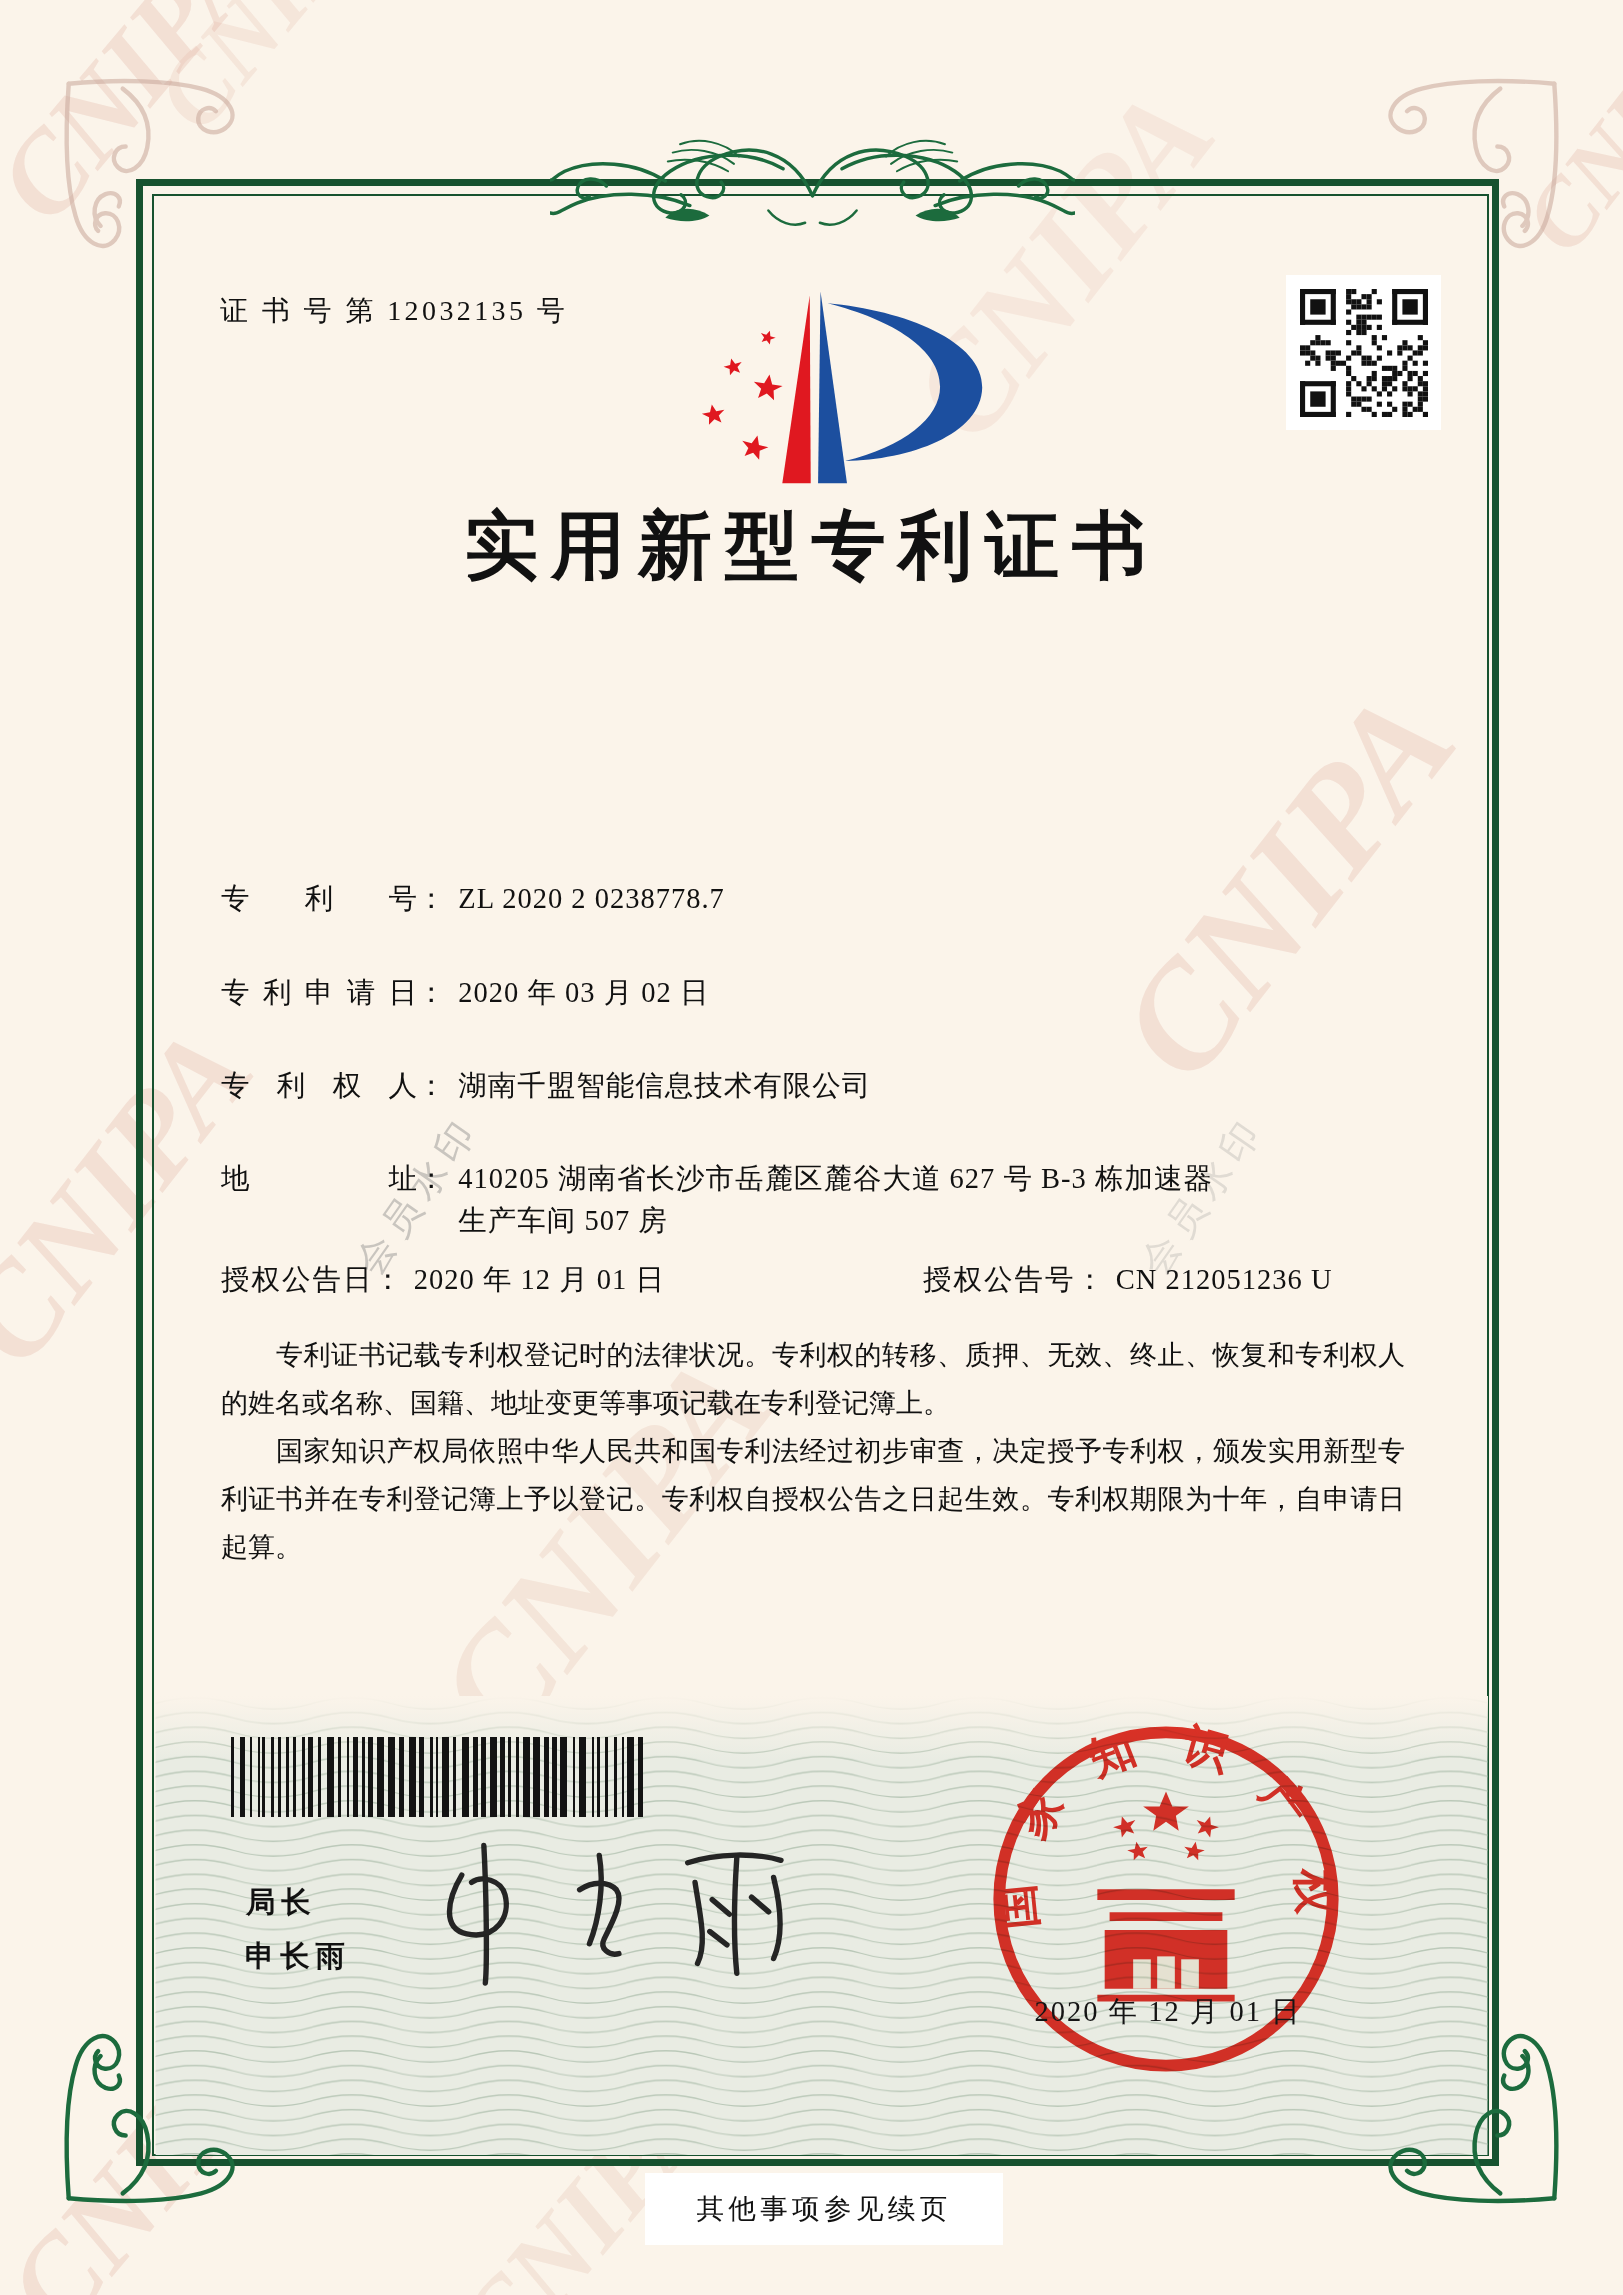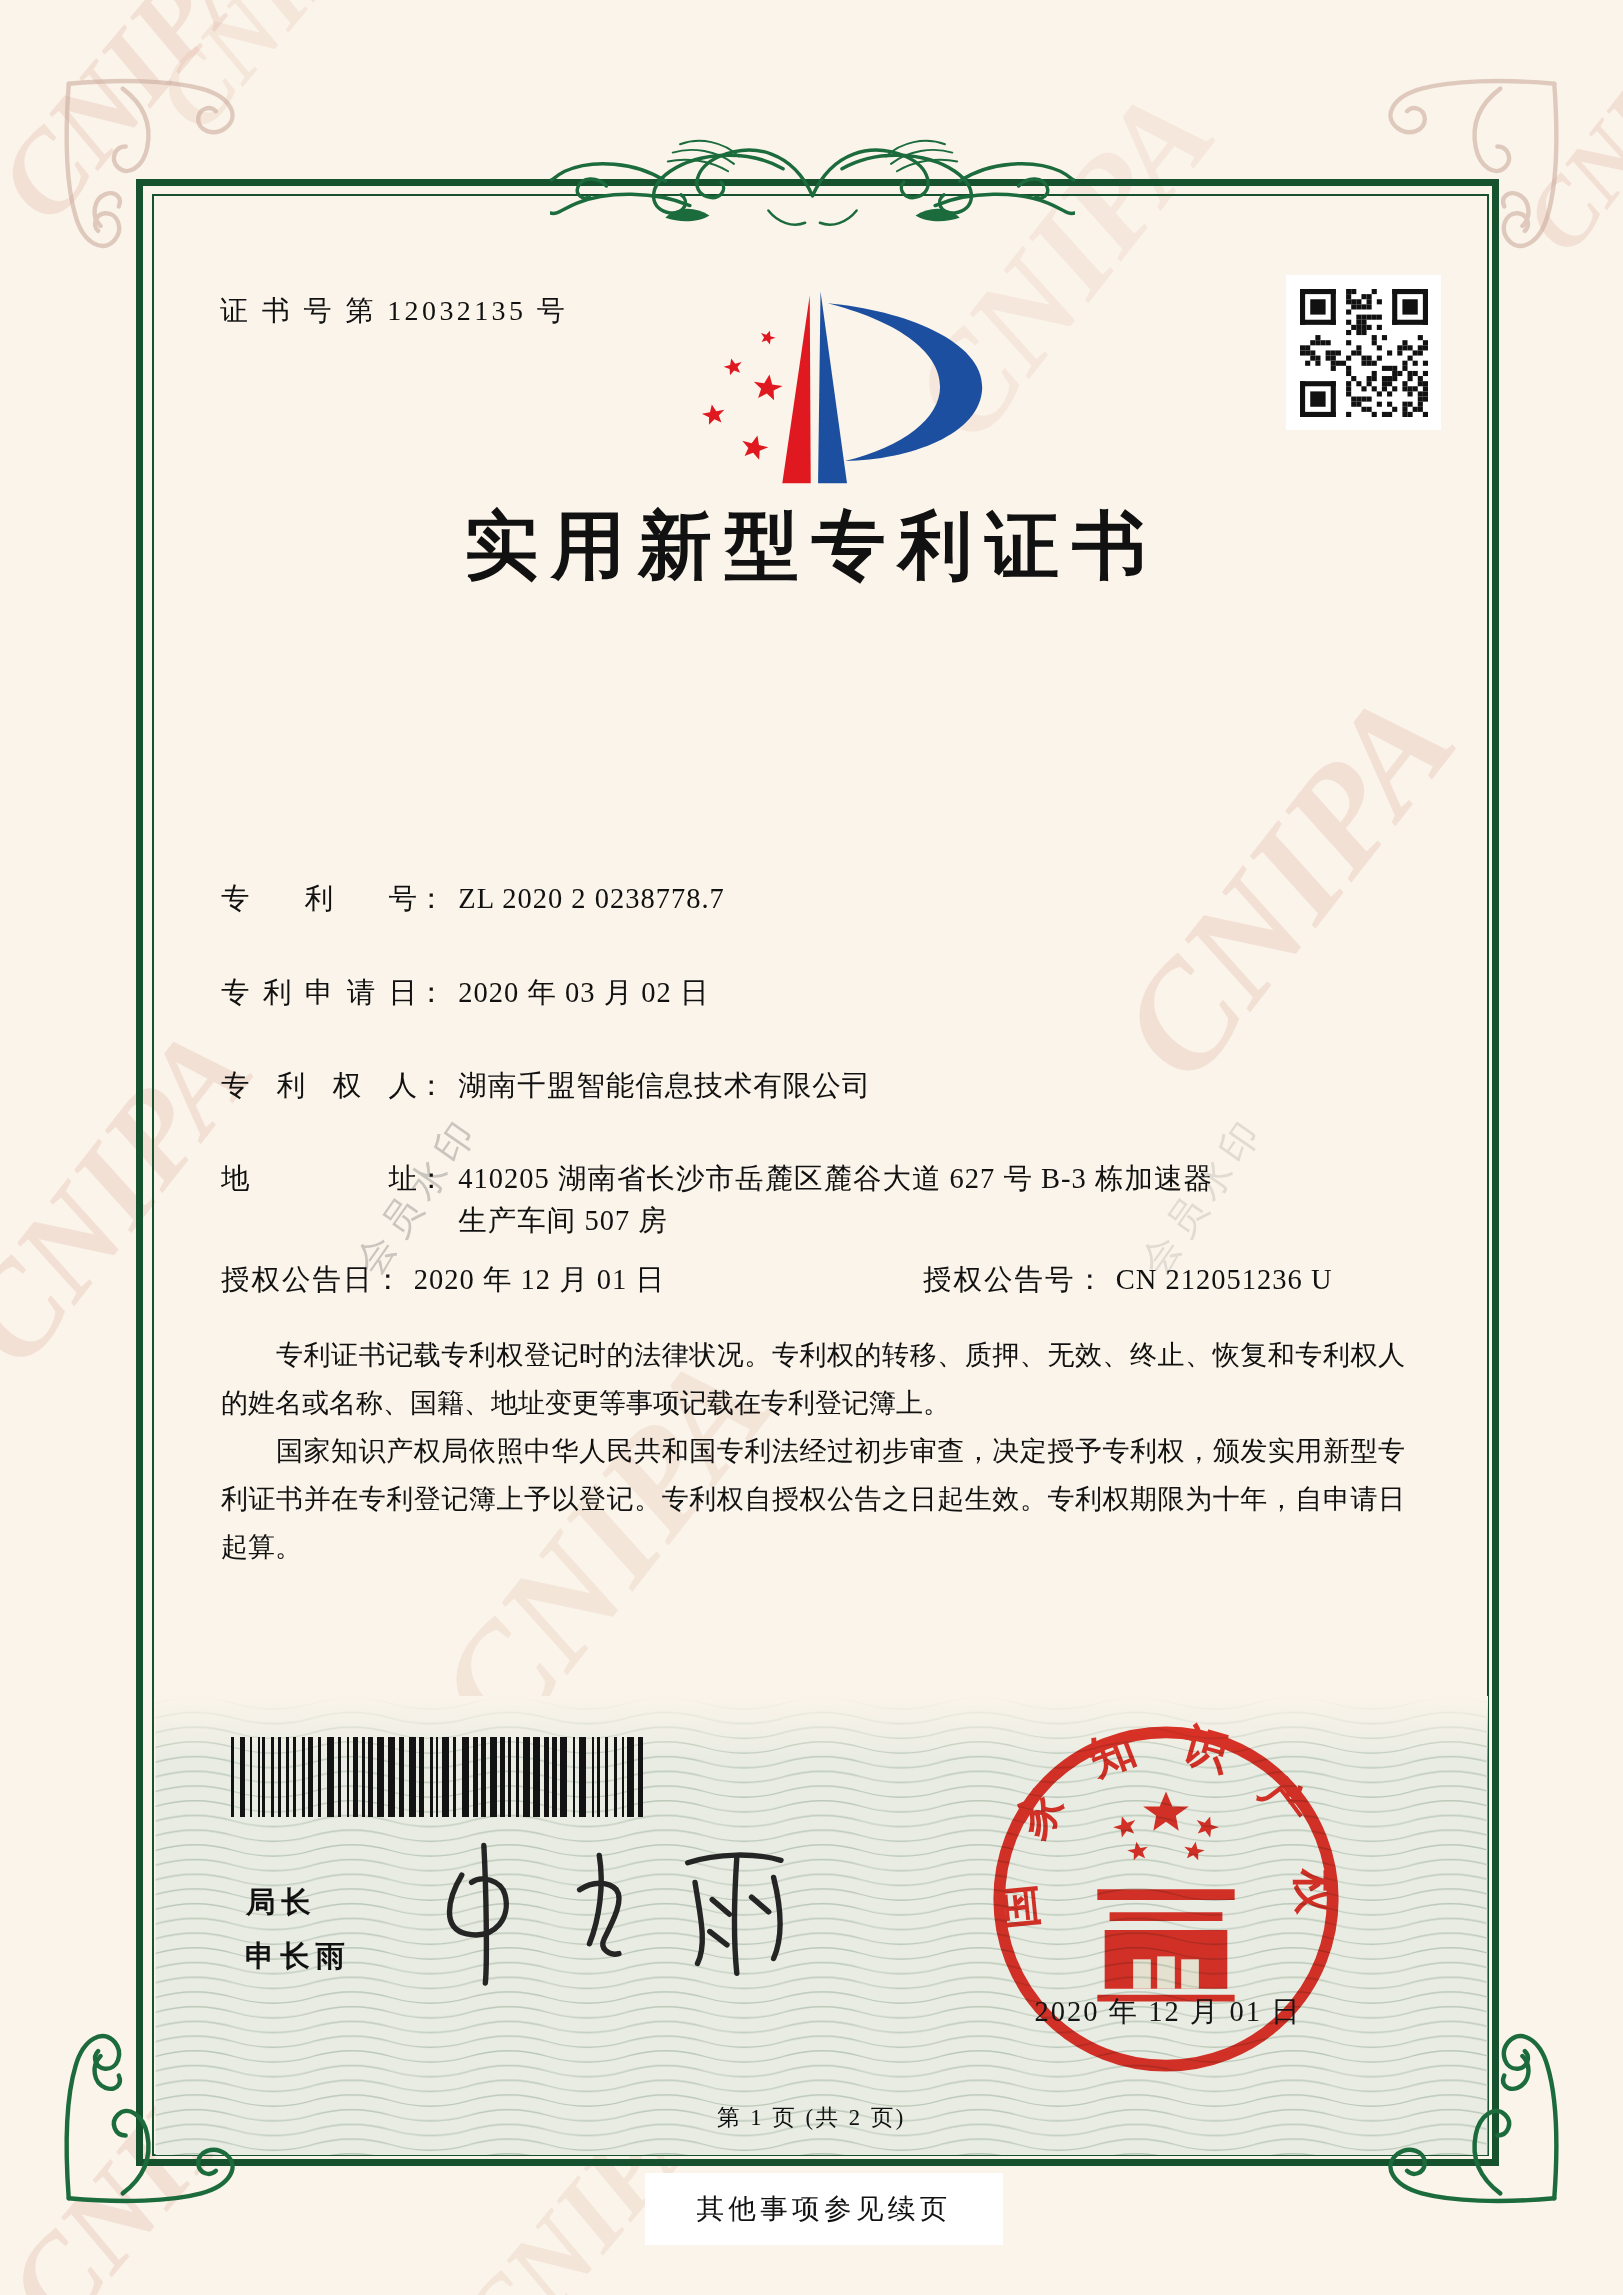--- a/index.html
+++ b/index.html
@@ -465,20 +465,19 @@
     </g>
     <g fill="#fbf4ea">
       <rect x="298" y="488" width="36" height="60"></rect>
       <rect x="347" y="482" width="36" height="66"></rect>
       <rect x="396" y="488" width="36" height="60"></rect>
     </g>
   </svg>
 
   <div class="seal-date">2020 年 12 月 01 日</div>
 
-  <div class="page-num">第 1 页 (共 2 页)</div>
 
   <div class="cont-box">
     <span>其他事项参见续页</span>
   </div>
 
 </div>
 
 
 </body></html>

